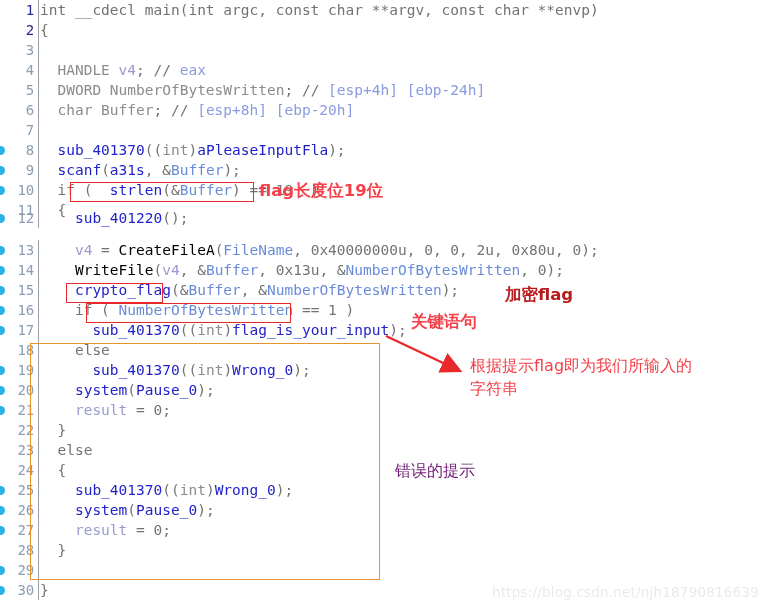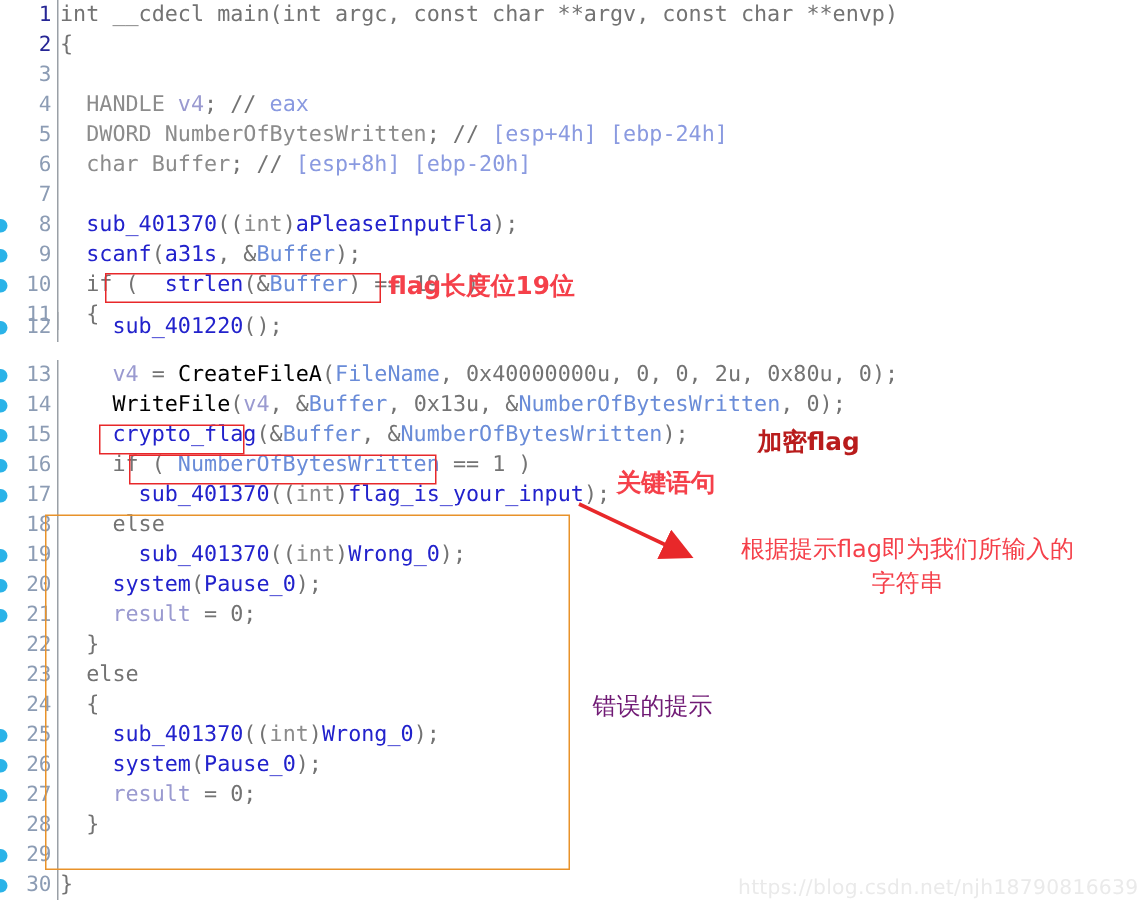--- a/index.html
+++ b/index.html
@@ -166,21 +166,21 @@
 <div class="redbox" id="box-bytes" style="left: 86px; top: 303px; width: 205px; height: 20px; border-color: rgb(232, 40, 42);"></div>
 
 <div class="orangebox" id="box-elseblock" style="left: 30px; top: 343px; width: 350px; height: 237px; border-color: rgb(232, 146, 42);"></div>
 
 <div class="note" style="left: 259px; top: 179px; color: rgb(245, 64, 74);">flag长度位19位</div>
 
 <div class="note" style="left: 473px; top: 283px; color: #b91c1c; margin-left: 32px;">加密flag</div>
 
 <div class="note" style="left: 411px; top: 310px; color: rgb(245, 64, 74);">关键语句</div>
 
-<div class="note reg" style="left: 470px; top: 354px; width: 270px; color: rgb(245, 64, 74); text-align: center;">根据提示flag即为我们所输入的
+<div class="note reg" style="left: 470px; top: 354px; width: 270px; color: rgb(245, 64, 74);">根据提示flag即为我们所输入的
 字符串</div>
 
 <div class="note reg" style="left: 395px; top: 459px; color: #701a75;">错误的提示</div>
 
 <svg id="arrow" width="100" height="55">
   <defs>
     <marker id="ah" markerWidth="9" markerHeight="9" refX="7" refY="4.5" orient="auto">
       <path d="M0,0 L9,4.5 L0,9 Z" fill="#e8282a"></path>
     </marker>
   </defs>

